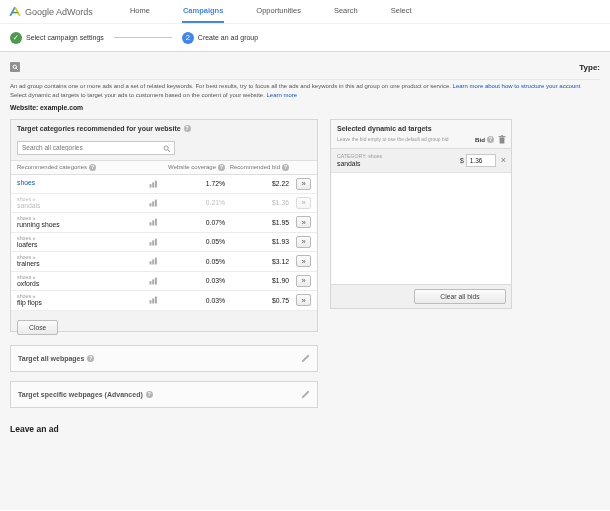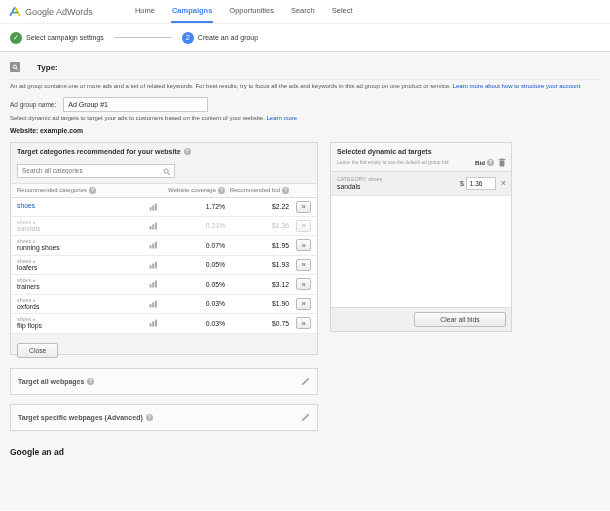--- a/index.html
+++ b/index.html
@@ -1,37 +1,37 @@
 <!DOCTYPE html>
 <html><head>
 <meta charset="utf-8">
 <style>
   * { margin:0; padding:0; box-sizing:border-box; }
   body { width:610px; height:511px; font-family:"Liberation Sans","DejaVu Sans",sans-serif; background:#fff; overflow:hidden; color:#333; position:relative; }
   button { font-family:inherit; }
 
   
-  .topbar { height:24px; display:flex; align-items:stretch; padding:0 9px; border-bottom:1px solid #f0f0f0; background:#fff;gap:21px; }
+  .topbar { height:24px; display:flex; align-items:stretch; padding:0 9px; border-bottom:1px solid #f0f0f0; background:#fff; }
   .logo { display:flex; align-items:center; gap:4px; margin-right:20px; cursor:pointer; }
   .brand { font-size:9px; color:#666; }
   .nav { display:flex; gap:15px; }
-  .nav-tab { font-size:7.5px; color:#555; display:flex; align-items:center; padding:0 1px; border-bottom:2px solid transparent; cursor:pointer; }
+  .nav-tab { font-size:7.5px; color:#555; display:flex; align-items:center; padding:0 1px; border-bottom:2px solid transparent; cursor:pointer;margin-left:16px; }
   .nav-tab.active { color:#4285f4; border-bottom-color:#4285f4;font-weight:bold; }
 
   
   .stepper { height:28px; display:flex; align-items:center; padding:0 10px; border-bottom:1px solid #d9d9d9; background:#fff; }
   .badge { width:12px; height:12px; border-radius:50%; color:#fff; font-size:7.5px; line-height:12px; text-align:center; flex:0 0 auto; }
   .badge.done { background:#4c9a4c; }
   .badge.current { background:#4285f4; }
   .step-label { font-size:7px; color:#333; margin-left:4px; }
   .connector { width:58px; height:1px; background:#c6c6c6; margin:0 10px; }
 
   .content { background:#f6f6f6; height:458px; padding:6px 10px 0; }
 
-  .type-line { display:flex; align-items:center; gap:17px; padding:4px 0 7px; border-bottom:1px solid #e8e8e8; }
+  .type-line { display:flex; align-items:center; gap:17px; padding:4px 0 7px; border-bottom:1px solid #e8e8e8;justify-content:space-between; }
   .type-icon { width:10px; height:10px; background:#919191; border-radius:1px; display:inline-flex; align-items:center; justify-content:center; }
   .type-text { font-size:8px; font-weight:bold; color:#222; }
 
   .section-title { font-size:8.5px; font-weight:bold; color:#222; }
   .mt-name { margin-top:10px; }
   .mt-dyn { margin-top:15px; }
   .desc { font-size:6px; color:#555; margin-top:3px; }
   a.link { color:#1155cc; text-decoration:none; cursor:pointer; }
 
   .field-row { display:flex; align-items:center; gap:7px; margin-top:8px; }
@@ -140,24 +140,20 @@
           <line x1="4.1" y1="4.1" x2="6.2" y2="6.2" stroke="#fff" stroke-width="1"></line>
         </svg>
     </span>
     <span class="type-text">Type:</span>
   </div>
 
   <div class="desc">
     <span>An ad group contains one or more ads and a set of related keywords. For best results, try to focus all the ads and keywords in this ad group on one product or service.</span>
     <a class="link">Learn more about how to structure your account</a>
   </div>
-  <div class="field-row">
-    <span class="field-label">Ad group name:</span>
-    <input class="text-input" type="text" value="Ad Group #1" style="">
-  </div>
 
   <div class="desc">
     <span>Select dynamic ad targets to target your ads to customers based on the content of your website.</span>
     <a class="link">Learn more</a>
   </div>
   <div class="website">Website: example.com</div>
 
   <div class="panels">
 
     <div class="cat-panel">
@@ -379,14 +375,14 @@
       <span class="help">?</span>
     </span>
     <span class="pencil">
       <svg width="9" height="9" viewBox="0 0 9 9">
           <path d="M0.9 8.1 L1.2 6.5 L6.5 1.2 L7.8 2.5 L2.5 7.8 Z" fill="#a8a8a8"></path>
           <path d="M6.9 0.8 L8.2 2.1 L7.8 2.5 L6.5 1.2 Z" fill="#8d8d8d"></path>
         </svg>
     </span>
   </div>
 
-  <div class="create-ad">Google an ad</div>
+  <div class="create-ad">Leave an ad</div>
 </div>
 
 </body></html>

